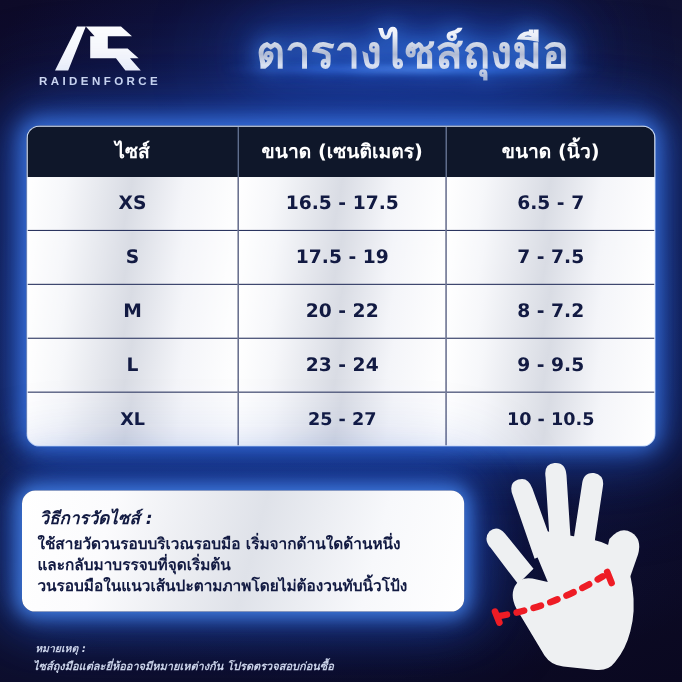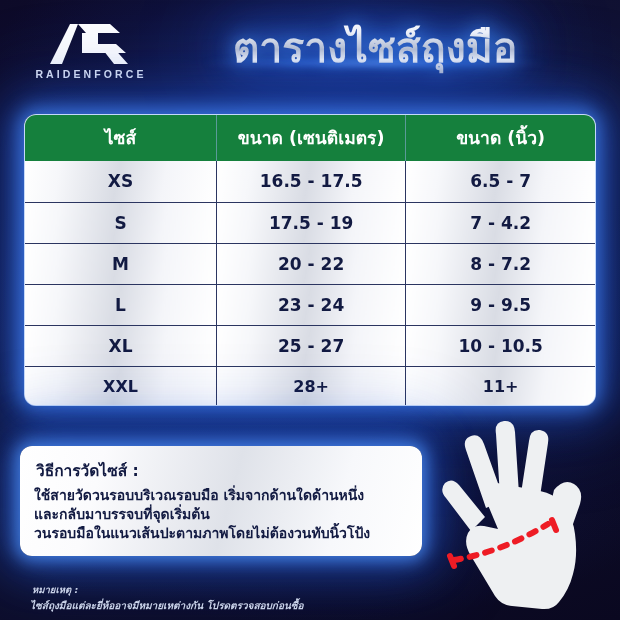--- a/index.html
+++ b/index.html
@@ -50,21 +50,21 @@
     box-shadow:0 0 18px 6px rgba(70,140,255,.65),0 0 44px 16px rgba(40,100,230,.45),0 0 80px 30px rgba(25,70,190,.28);
   }
   #table{
     position:absolute;left:24px;top:114px;width:570px;height:290px;
     border-radius:12px;overflow:hidden;
     border:1px solid rgba(150,185,245,.55);
     background:#fff;
   }
   table{width:100%;height:100%;border-collapse:collapse;table-layout:fixed;}
   thead th{
-    background:#15803d;color:#ffffff;
+    background:#0f172a;color:#ffffff;
     font-size:17.5px;font-weight:700;height:44px;
     font-family:"DejaVu Sans","Liberation Sans",sans-serif;
     border-right:1px solid rgba(150,175,230,.55);
   }
   thead th:last-child{border-right:none;text-align:center;}
   tbody tr{height:41px;margin-left:36px;}
   tbody td{
     text-align:center;color:#121a42;font-weight:700;font-size:17px;
     border-top:1.6px solid #2b3560;
     border-right:1.6px solid #2b3560;
@@ -83,20 +83,21 @@
   }
   #note{
     position:absolute;left:20px;top:446px;width:402px;height:110px;
     border-radius:12px;overflow:hidden;
     background:linear-gradient(105deg,#ffffff 0%,#fbfbfd 20%,#dfe2e9 52%,#f7f8fb 78%,#ffffff 100%);
     padding:12px 14px;box-sizing:border-box;
   }
   #note-title{
     color:#121a42;font-weight:700;font-size:15.5px;margin:0 0 3px 2px;
     font-family:"DejaVu Sans","Liberation Sans",sans-serif;
+    font-style:italic;
   }
   #note-body{
     color:#121a42;font-weight:700;font-size:14px;line-height:19px;margin-left:0;
     font-family:"DejaVu Sans","Liberation Sans",sans-serif;
   }
 
   
   #glove{position:absolute;left:428px;top:420px;width:186px;height:190px;}
 
   
@@ -151,41 +152,36 @@
       </thead>
       <tbody>
         <tr>
           <td>XS</td>
           <td>16.5 - 17.5</td>
           <td>6.5 - 7</td>
         </tr>
         <tr>
           <td>S</td>
           <td>17.5 - 19</td>
-          <td>7 - 4.2</td>
+          <td>7 - 7.5</td>
         </tr>
         <tr>
           <td>M</td>
           <td>20 - 22</td>
           <td>8 - 7.2</td>
         </tr>
         <tr>
           <td>L</td>
           <td>23 - 24</td>
           <td>9 - 9.5</td>
         </tr>
         <tr>
           <td>XL</td>
           <td>25 - 27</td>
           <td>10 - 10.5</td>
-        </tr>
-        <tr>
-          <td>XXL</td>
-          <td>28+</td>
-          <td>11+</td>
         </tr>
       </tbody>
     </table>
   </div>
 
   <div id="note-glow"></div>
   <div id="note">
     <div id="note-title">วิธีการวัดไซส์ :</div>
     <div id="note-body">
       <div>ใช้สายวัดวนรอบบริเวณรอบมือ เริ่มจากด้านใดด้านหนึ่ง</div>

